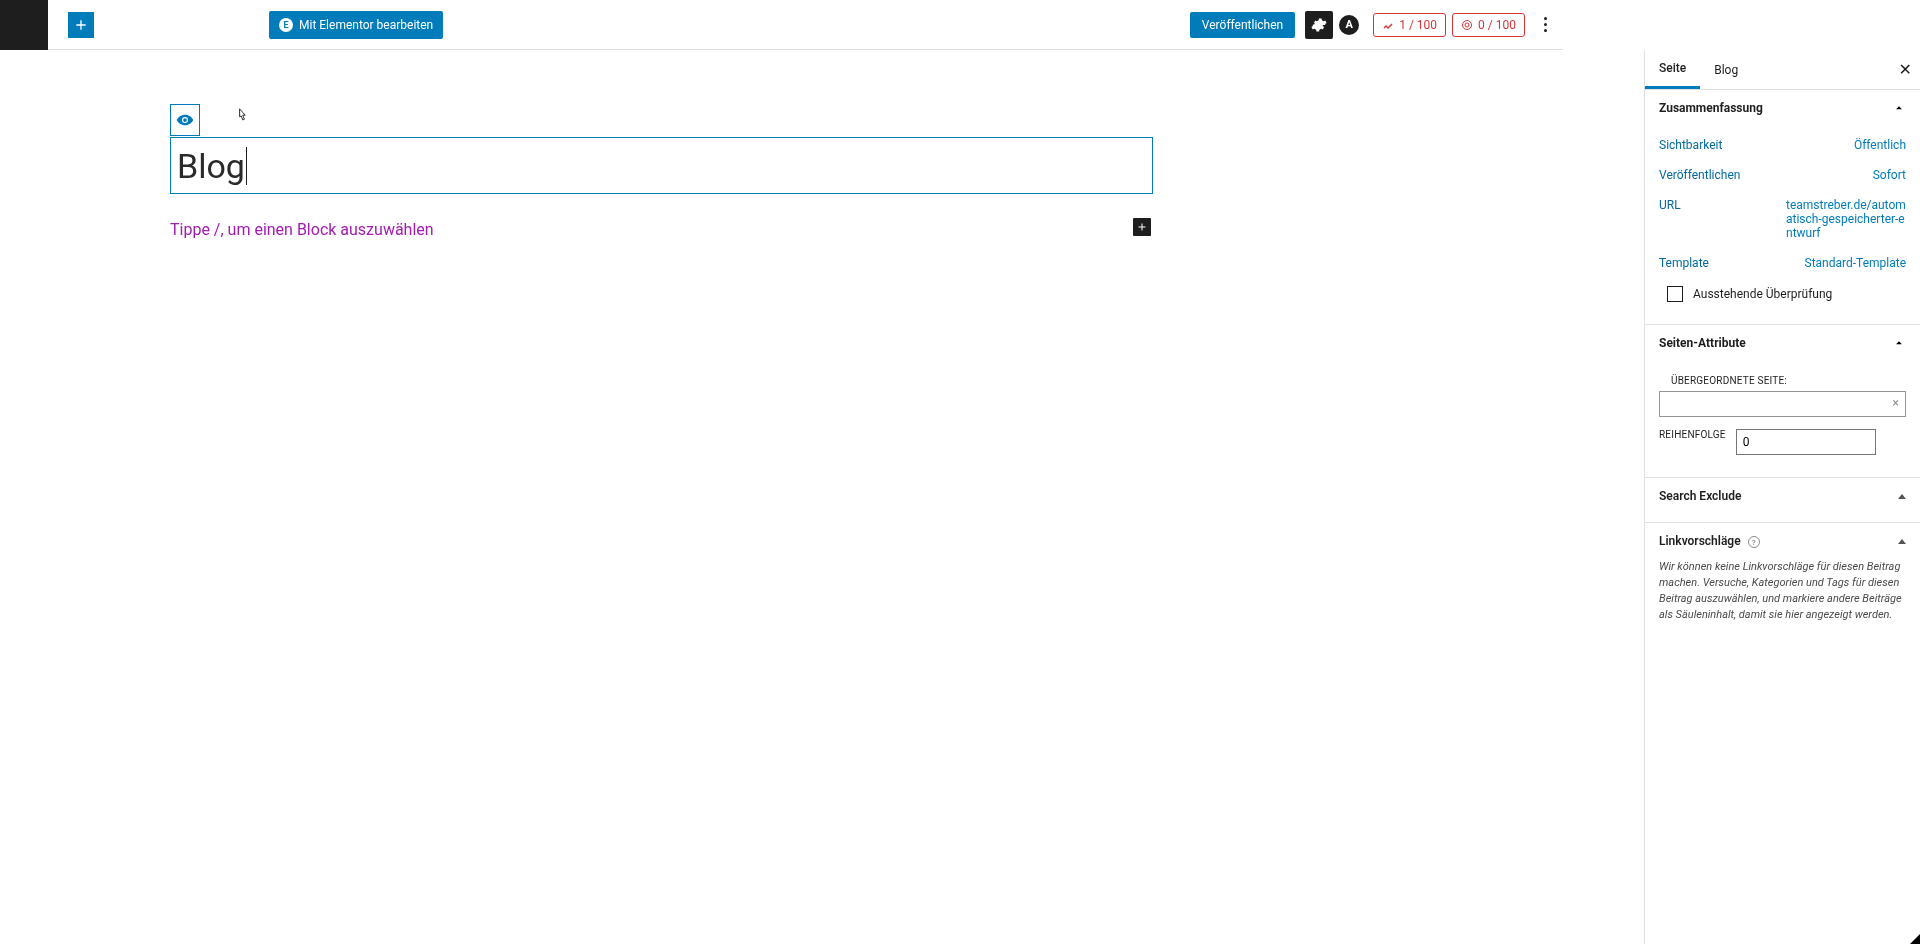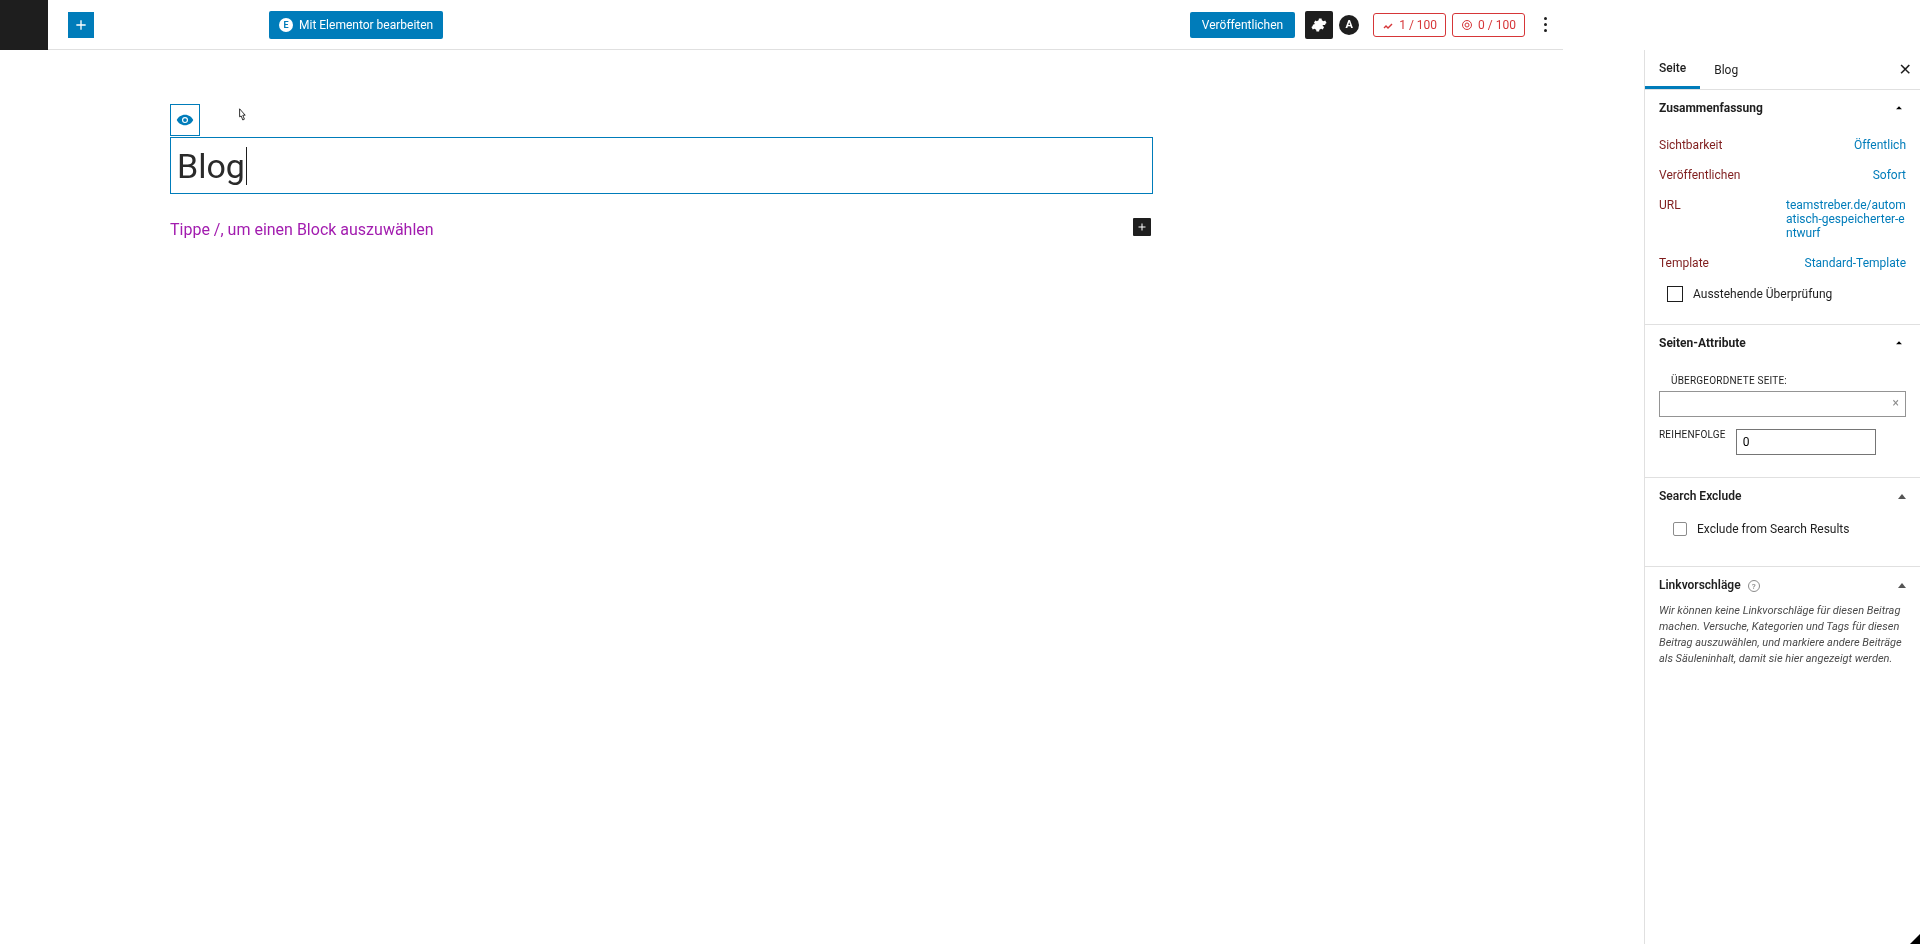--- a/index.html
+++ b/index.html
@@ -102,21 +102,21 @@
   .sidebar-close { position: absolute; right: 8px; font-size: 16px; cursor: pointer; font-weight: 300; }
 
   .panel-header {
     height: 36px; display: flex; align-items: center; justify-content: space-between;
     padding: 0 14px; font-weight: 700; font-size: 12px; cursor: pointer;
   }
   .panel-header svg { width: 14px; height: 14px; }
   .panel-body { padding: 4px 14px 14px 14px; }
 
   .row { display: flex; justify-content: space-between; align-items: flex-start; padding: 8px 0; }
-  .row .label { color: #7f1d1d; font-size: 12px; }
+  .row .label { color: #0369a1; font-size: 12px; }
   .row .value { color: #007cba; font-size: 12px; max-width: 120px; word-break: break-all; text-align: left; cursor: pointer; }
 
   .checkbox-row { display: flex; align-items: center; gap: 10px; padding: 8px 8px; }
   .checkbox {
     width: 16px; height: 16px; border: 1.5px solid #1e1e1e; cursor: pointer; flex-shrink: 0;
   }
   .checkbox.light { border: 1px solid #8c8c8c; border-radius: 2px; width: 14px; height: 14px; }
 
   .divider { height: 1px; background: #e0e0e0; margin: 0 0; }
 
@@ -278,26 +278,20 @@
     <div class="order-row">
       <span class="field-label" style="margin:0;">REIHENFOLGE</span>
       <input class="order-input" value="0" style="">
     </div>
   </div>
 
   <div class="panel-sub">
     <div class="panel-header">
       <span>Search Exclude</span>
       <span class="tri-up"></span>
-    </div>
-    <div class="sub-body">
-      <div class="checkbox-row">
-        <div class="checkbox light"></div>
-        <span class="label">Exclude from Search Results</span>
-      </div>
     </div>
   </div>
 
   <div class="panel-sub link-sugg">
     <div class="panel-header">
       <span>
         <span>Linkvorschläge</span>
         <span class="help-ic">?</span>
       </span>
       <span class="tri-up"></span>

